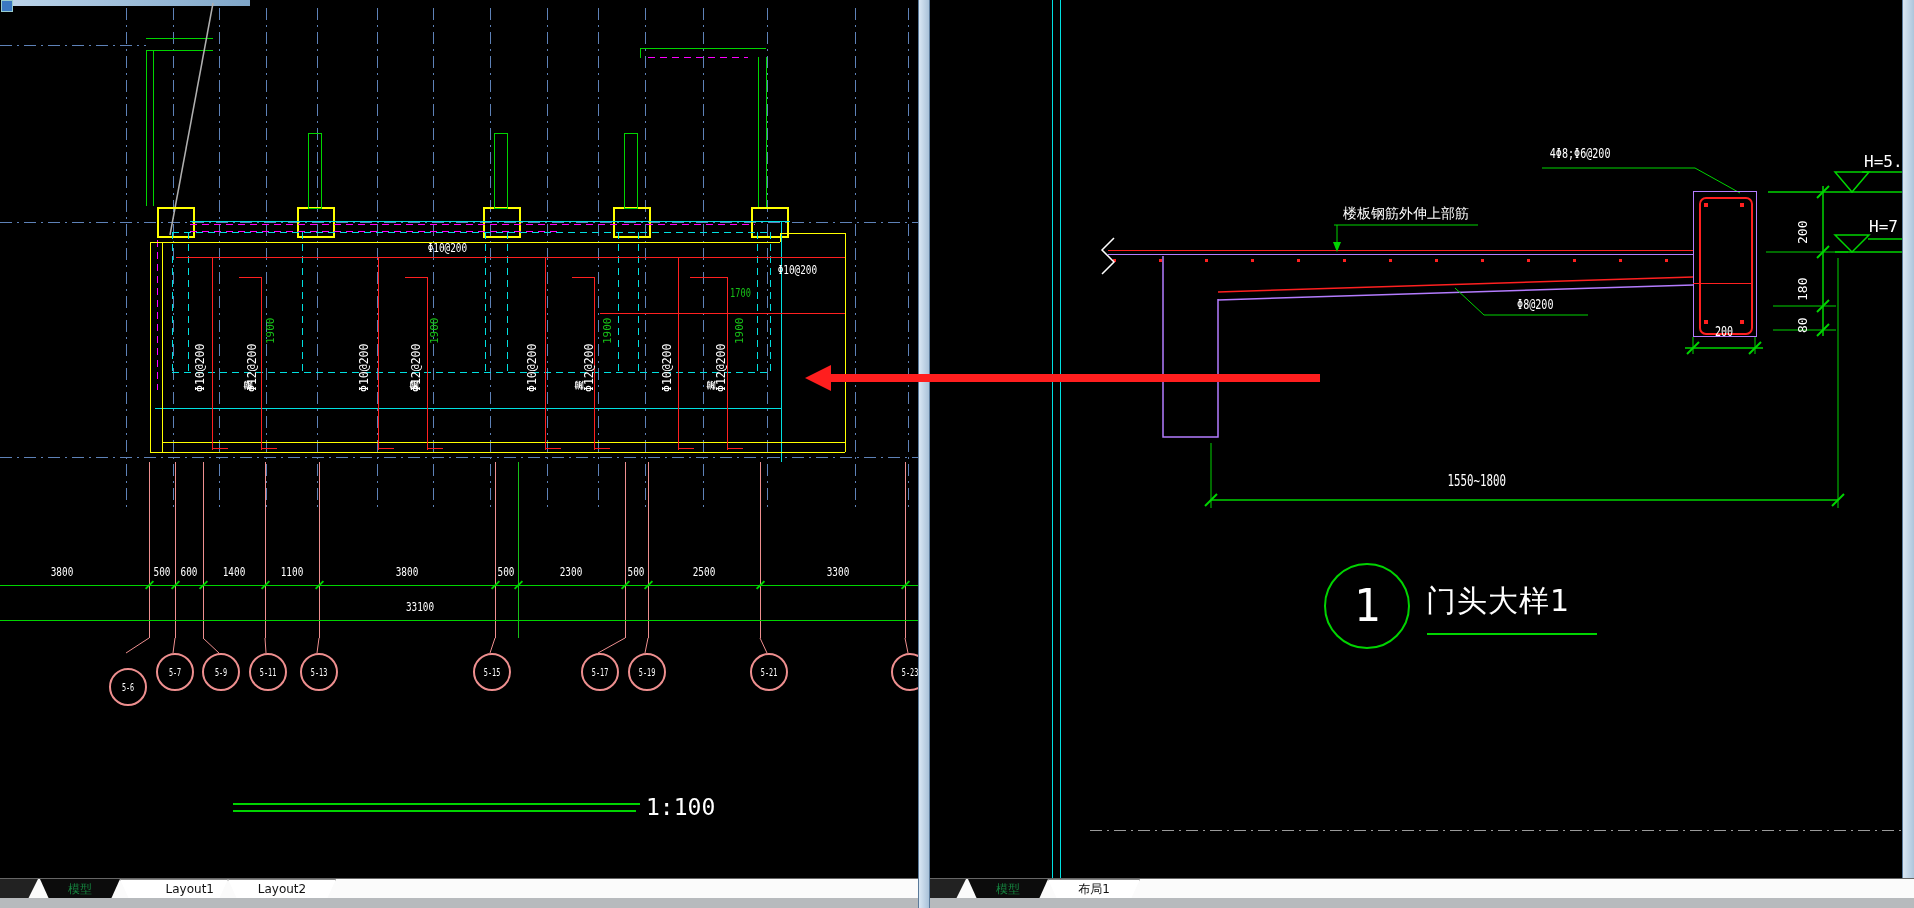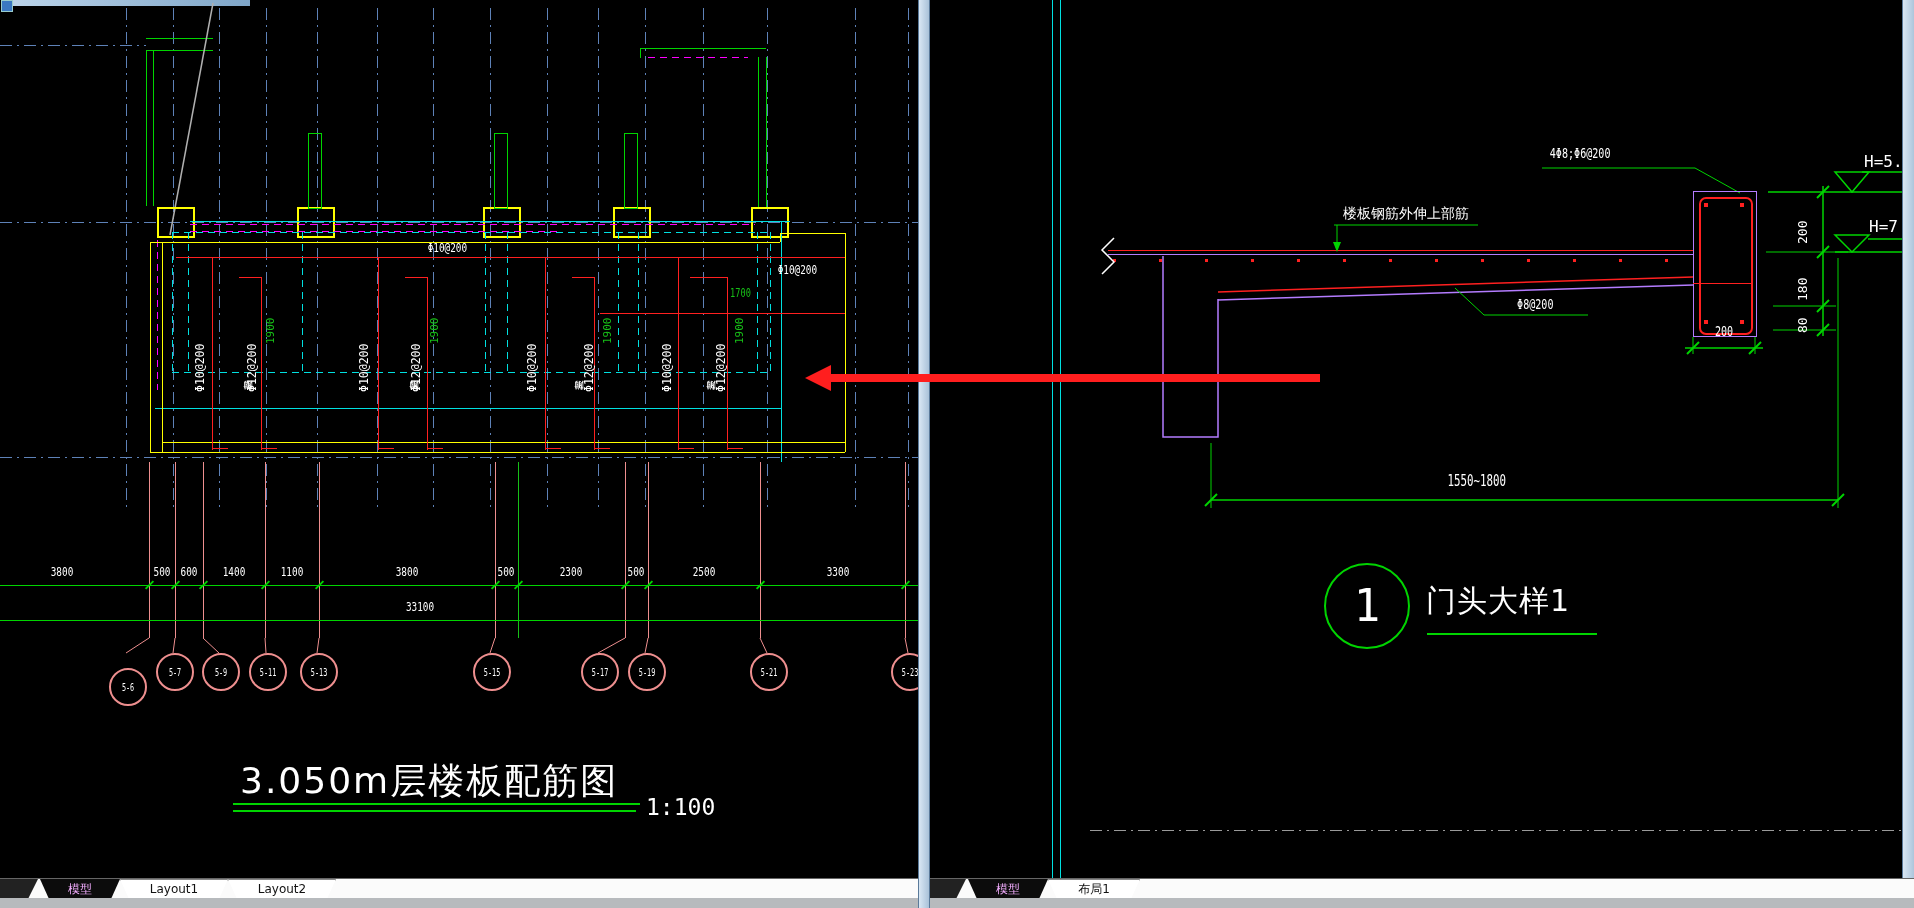--- a/index.html
+++ b/index.html
@@ -23,21 +23,21 @@
   .cjk{font-family:"DejaVu Sans","Liberation Sans",sans-serif;}
   .tick{position:absolute;width:11px;height:2px;background:#00d400;transform:rotate(-45deg);}
   .bubble{position:absolute;width:34px;height:34px;border:2px solid #ee8f8f;border-radius:50%;
           display:flex;align-items:center;justify-content:center;}
   .bubble span{color:#fff;font-size:10px;transform:scaleX(0.68);}
   
   .tabbar{position:absolute;height:20px;background:#fbfbfb;border-top:1px solid #666;display:flex;align-items:stretch;}
   .tab{height:20px;display:flex;align-items:center;justify-content:center;font-size:12px;
        clip-path:polygon(0 0,100% 0,calc(100% - 9px) 100%,9px 100%);padding:0 14px;cursor:pointer;
        font-family:"DejaVu Sans","Liberation Sans",sans-serif;}
-  .tab.active{background:#0c0c0c;color:#f0abfc;}
+  .tab.active{background:#0c0c0c;color:#15803d;}
   .tab.inactive{background:#fff;color:#111;box-shadow:inset 0 0 0 1px #888;}
   .scrollstrip{position:absolute;height:10px;background:#b7babd;border-bottom:2px solid #7e8184;}
   .panel{position:absolute;top:0;height:878px;background:#000;overflow:hidden;}
 </style>
 </head>
 <body>
 
 <div id="page">
 
   <div class="panel" style="left:0;width:918px;">
@@ -238,21 +238,20 @@
     <div class="bubble" style="left:628px;top:653px;">
         <span>5-19</span>
       </div>
     <div class="bubble" style="left:750px;top:653px;">
         <span>5-21</span>
       </div>
     <div class="bubble" style="left:891px;top:653px;">
         <span>5-23</span>
       </div>
 
-    <div class="t cjk" style="left:240px;top:763px;font-size:36px;letter-spacing:2px;">3.050m层楼板配筋图</div>
     <div class="hl" style="left:233px;top:803px;width:407px;background:#00d400;"></div>
     <div class="hl" style="left:233px;top:810px;width:403px;background:#00d400;"></div>
     <div class="t" style="left:646px;top:796px;font-size:23px;">1:100</div>
   </div>
 
   <div class="abs" style="left:918px;top:0;width:10px;height:908px;background:linear-gradient(to right,#d9e7f4,#a9c2d9);border-left:1px solid #5a7a9a;border-right:1px solid #5a7a9a;z-index:30;"></div>
 
   <div class="panel" style="left:928px;width:986px;">
 
     <div class="vl1" style="left:124px;top:0;height:878px;background:#00e0e0;"></div>
@@ -341,21 +340,21 @@
   <div class="abs" style="left:805px;top:365px;width:515px;height:26px;z-index:50;">
     <div class="abs" style="left:0;top:0;width:0;height:0;border-top:13px solid transparent;border-bottom:13px solid transparent;border-right:26px solid #ff1e1e;"></div>
     <div class="abs" style="left:24px;top:9px;width:491px;height:8px;background:#ff1e1e;"></div>
   </div>
 
   <div class="tabbar" style="left:0;top:878px;width:918px;">
     <div class="abs" style="left:0;top:0;width:38px;height:20px;background:#222;clip-path:polygon(0 0,100% 0,calc(100% - 10px) 100%,0 100%);"></div>
     <div class="tab active" style="margin-left:40px;min-width:52px;">
         <span>模型</span>
       </div>
-    <div class="tab inactive" style="min-width:80px;">
+    <div class="tab inactive" style="min-width:80px;justify-content:flex-end;">
         <span>Layout1</span>
       </div>
     <div class="tab inactive" style="min-width:80px;">
         <span>Layout2</span>
       </div>
   </div>
   <div class="scrollstrip" style="left:0;top:898px;width:918px;"></div>
 
   <div class="tabbar" style="left:928px;top:878px;width:986px;">
     <div class="abs" style="left:0;top:0;width:38px;height:20px;background:#222;clip-path:polygon(0 0,100% 0,calc(100% - 10px) 100%,0 100%);"></div>

